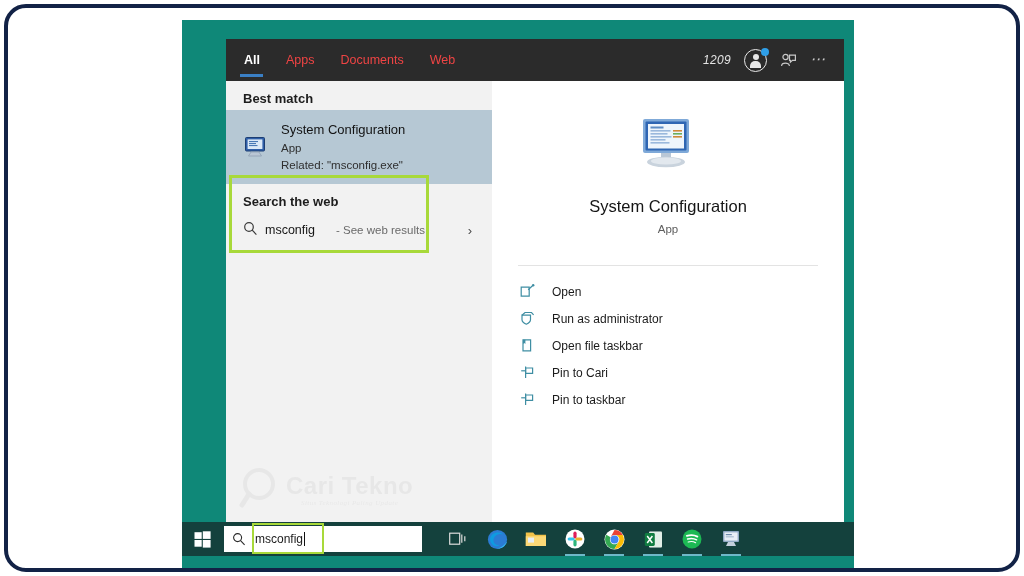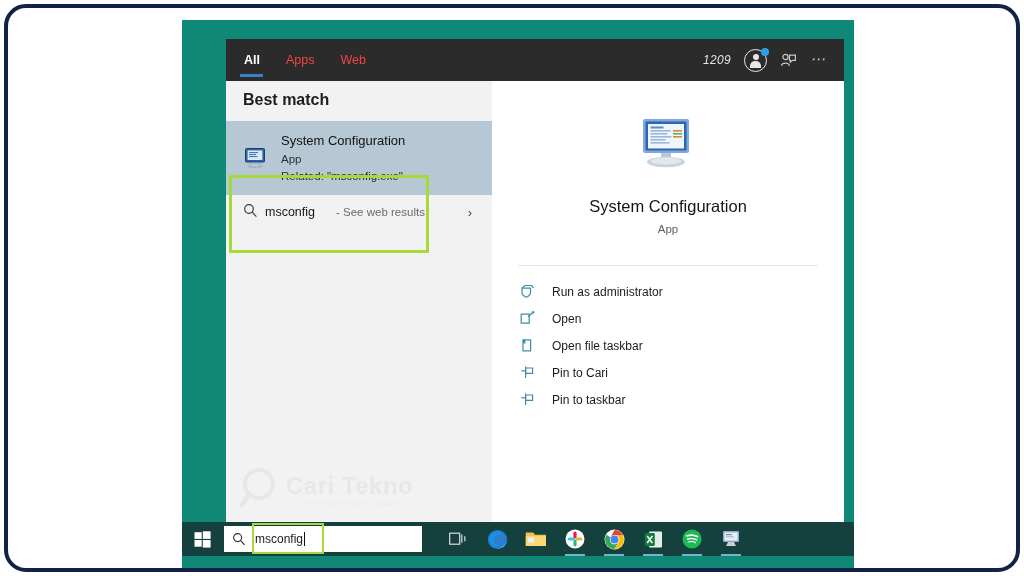--- a/index.html
+++ b/index.html
@@ -104,24 +104,24 @@
   #body { flex: 1; display: flex; min-height: 0; }
 
   
   #left {
     width: 266px;
     background: #f2f2f2;
     position: relative;
     flex: none;
   }
   .section-title {
-    font-size: 16px;
+    font-size: 13px;
     color: #1d1d1d;
     font-weight: bold;
-    padding: 10px 0 12px 17px;
+    padding: 10px 0 4px 17px;
   }
   #best-row {
     position: relative;
     height: 74px;
     background: #b6c8d4;
     display: flex;
     align-items: center;
     padding-left: 15px;
     cursor: default;
   }
@@ -274,20 +274,23 @@
   <div id="desktop"></div>
 
   <div id="flyout">
 
     <div id="hdr">
       <div class="tab first active">
         <span>All</span>
       </div>
       <div class="tab">
         <span>Apps</span>
+      </div>
+      <div class="tab">
+        <span>Documents</span>
       </div>
       <div class="tab">
         <span>Web</span>
       </div>
 
       <div id="hdr-spacer"></div>
 
       <div id="hdr-right">
         <span id="pts">1209</span>
 
@@ -328,20 +331,21 @@
           </span>
           <span class="txt">
             <div class="bm-title">System Configuration</div>
             <div class="bm-sub">App</div>
             <div class="bm-rel">Related: "msconfig.exe"</div>
           </span>
         </div>
 
         <div class="green-box" id="gb-best"></div>
 
+        <div class="section-title">Search the web</div>
 
         <div id="web-row">
           <span class="mag">
             <svg width="15" height="15" viewBox="0 0 15 15">
               <circle cx="6" cy="6" r="4.3" fill="none" stroke="#3a3a3a" stroke-width="1.2"></circle>
               <line x1="9.2" y1="9.2" x2="13.4" y2="13.6" stroke="#3a3a3a" stroke-width="1.2"></line>
             </svg>
           </span>
           <span class="web-q">msconfig</span>
           <span class="web-d">- See web results</span>
@@ -388,36 +392,36 @@
           <div id="pv-sub">App</div>
         </div>
 
         <div id="divider"></div>
 
         <div id="actions">
 
           <div class="action">
             <span class="aicon">
               <svg width="15" height="15" viewBox="0 0 15 15">
-                <path d="M2 4.2 H10.5 V8.8 C10.5 11.4 6.3 13.2 6.3 13.2 C6.3 13.2 2 11.4 2 8.8 Z" fill="none" stroke="#3f8ea3" stroke-width="1.2"></path>
-                <path d="M2 4.2 L5 1.5 H11.5 L13.6 3.8" fill="none" stroke="#3f8ea3" stroke-width="1.2"></path>
-              </svg>
-            </span>
-            <span class="alabel">Run as administrator</span>
-          </div>
-
-          <div class="action">
-            <span class="aicon">
-              <svg width="15" height="15" viewBox="0 0 15 15">
                 <path d="M1.2 3.2 H9.2 V12.2 H1.2 Z" fill="none" stroke="#3f8ea3" stroke-width="1.2"></path>
                 <path d="M8.2 5.8 L13 1.2" stroke="#3f8ea3" stroke-width="1.2"></path>
                 <circle cx="13.2" cy="1.3" r="1.2" fill="#3f8ea3"></circle>
               </svg>
             </span>
             <span class="alabel">Open</span>
+          </div>
+
+          <div class="action">
+            <span class="aicon">
+              <svg width="15" height="15" viewBox="0 0 15 15">
+                <path d="M2 4.2 H10.5 V8.8 C10.5 11.4 6.3 13.2 6.3 13.2 C6.3 13.2 2 11.4 2 8.8 Z" fill="none" stroke="#3f8ea3" stroke-width="1.2"></path>
+                <path d="M2 4.2 L5 1.5 H11.5 L13.6 3.8" fill="none" stroke="#3f8ea3" stroke-width="1.2"></path>
+              </svg>
+            </span>
+            <span class="alabel">Run as administrator</span>
           </div>
 
           <div class="action">
             <span class="aicon">
               <svg width="15" height="15" viewBox="0 0 15 15">
                 <path d="M3 1.8 H10.6 V12.8 H3 Z" fill="none" stroke="#3f8ea3" stroke-width="1.2"></path>
                 <path d="M3 1.8 L5.4 1.8 L5.4 6 L4.2 5 L3 6 Z" fill="#3f8ea3"></path>
               </svg>
             </span>
             <span class="alabel">Open file taskbar</span>

